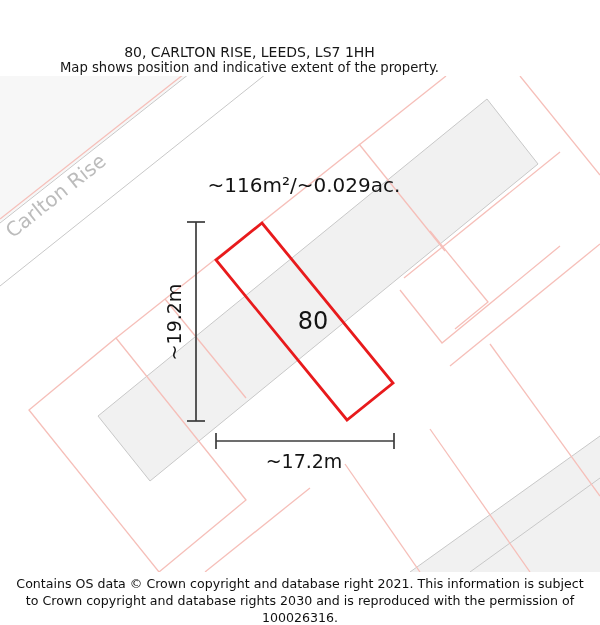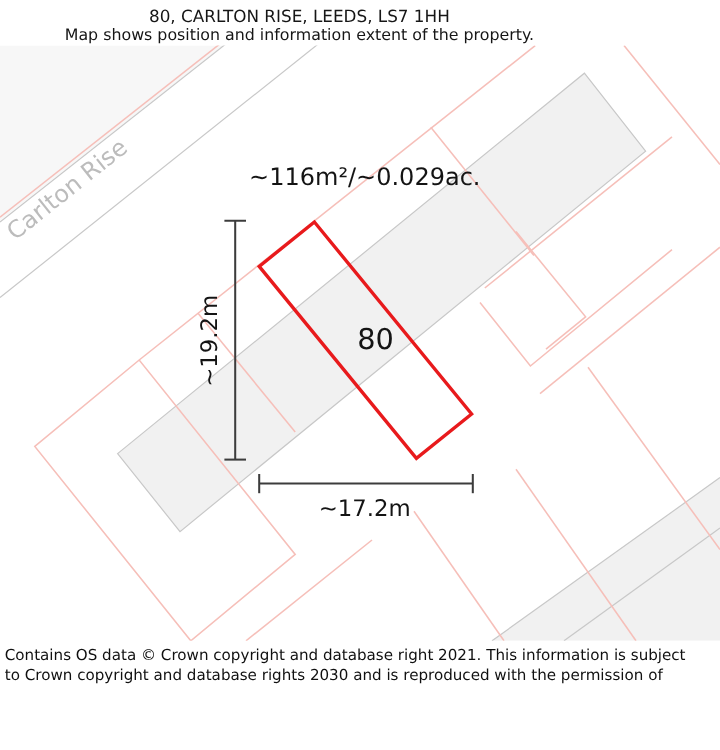--- a/index.html
+++ b/index.html
@@ -10,46 +10,46 @@
     --road-edge:#c8c8c8;
     --street-label-color:#bcbcbc;
     --dimension-line:#3c3c3c;
   }
   html,body{margin:0;padding:0;background:#ffffff;}
   .page{
     width:600px;height:625px;overflow:hidden;position:relative;
     font-family:"DejaVu Sans","Liberation Sans",sans-serif;color:#161616;
     background:#ffffff;
   }
-  .header{width:499px;text-align:center;padding-top:6px;}
+  .header{width:499px;text-align:center;padding-top:6px;margin-top:38px;}
   .header .title{font-size:14px;line-height:16px;white-space:nowrap;}
   .header .subtitle{font-size:13.2px;line-height:16px;white-space:nowrap;}
   svg.map{display:block;width:600px;height:496px;}
   .building{fill:var(--building-fill);stroke:var(--road-edge);stroke-width:1;}
   .building-noline{fill:var(--building-fill);stroke:none;}
   .openblock{fill:var(--open-block-fill);stroke:none;}
   .road-line{stroke:var(--road-edge);stroke-width:1;fill:none;}
   .parcel{stroke:var(--parcel-line);stroke-width:1.3;fill:none;}
   .property{stroke:var(--property-outline);stroke-width:2.8;fill:none;stroke-linejoin:miter;}
   .dim{stroke:var(--dimension-line);stroke-width:1.7;fill:none;}
   .map-label{fill:#141414;}
   .street-label{fill:var(--street-label-color);}
   .footer{
     padding:3px 4px 0 4px;font-size:12.6px;line-height:17px;color:#101010;
-    text-align:left;
+    text-align:center;
   }
 </style>
 </head>
 <body>
 
 <div class="page">
 
   <div class="header">
     <div class="title">80, CARLTON RISE, LEEDS, LS7 1HH</div>
-    <div class="subtitle">Map shows position and information extent of the property.</div>
+    <div class="subtitle">Map shows position and indicative extent of the property.</div>
   </div>
 
   <svg class="map" viewBox="0 0 600 496" xmlns="http://www.w3.org/2000/svg">
 
     <polygon class="openblock" points="0,0 186,0 0,146"></polygon>
 
     <line class="road-line" x1="0" y1="147" x2="189" y2="-2"></line>
     <line class="road-line" x1="0" y1="210" x2="266" y2="-2"></line>
 
     <polygon class="building" points="98,340 487,23 538,88 150,405"></polygon>
@@ -92,15 +92,16 @@
       <line class="dim" x1="216" y1="365" x2="394" y2="365"></line>
       <line class="dim" x1="216" y1="357" x2="216" y2="373"></line>
       <line class="dim" x1="394" y1="357" x2="394" y2="373"></line>
     </g>
     <text class="map-label" x="304" y="392" font-size="19" text-anchor="middle">~17.2m</text>
   </svg>
 
   <div class="footer">
     <div>Contains OS data © Crown copyright and database right 2021. This information is subject</div>
     <div>to Crown copyright and database rights 2030 and is reproduced with the permission of</div>
+    <div>100026316.</div>
   </div>
 
 </div>
 
 </body></html>

